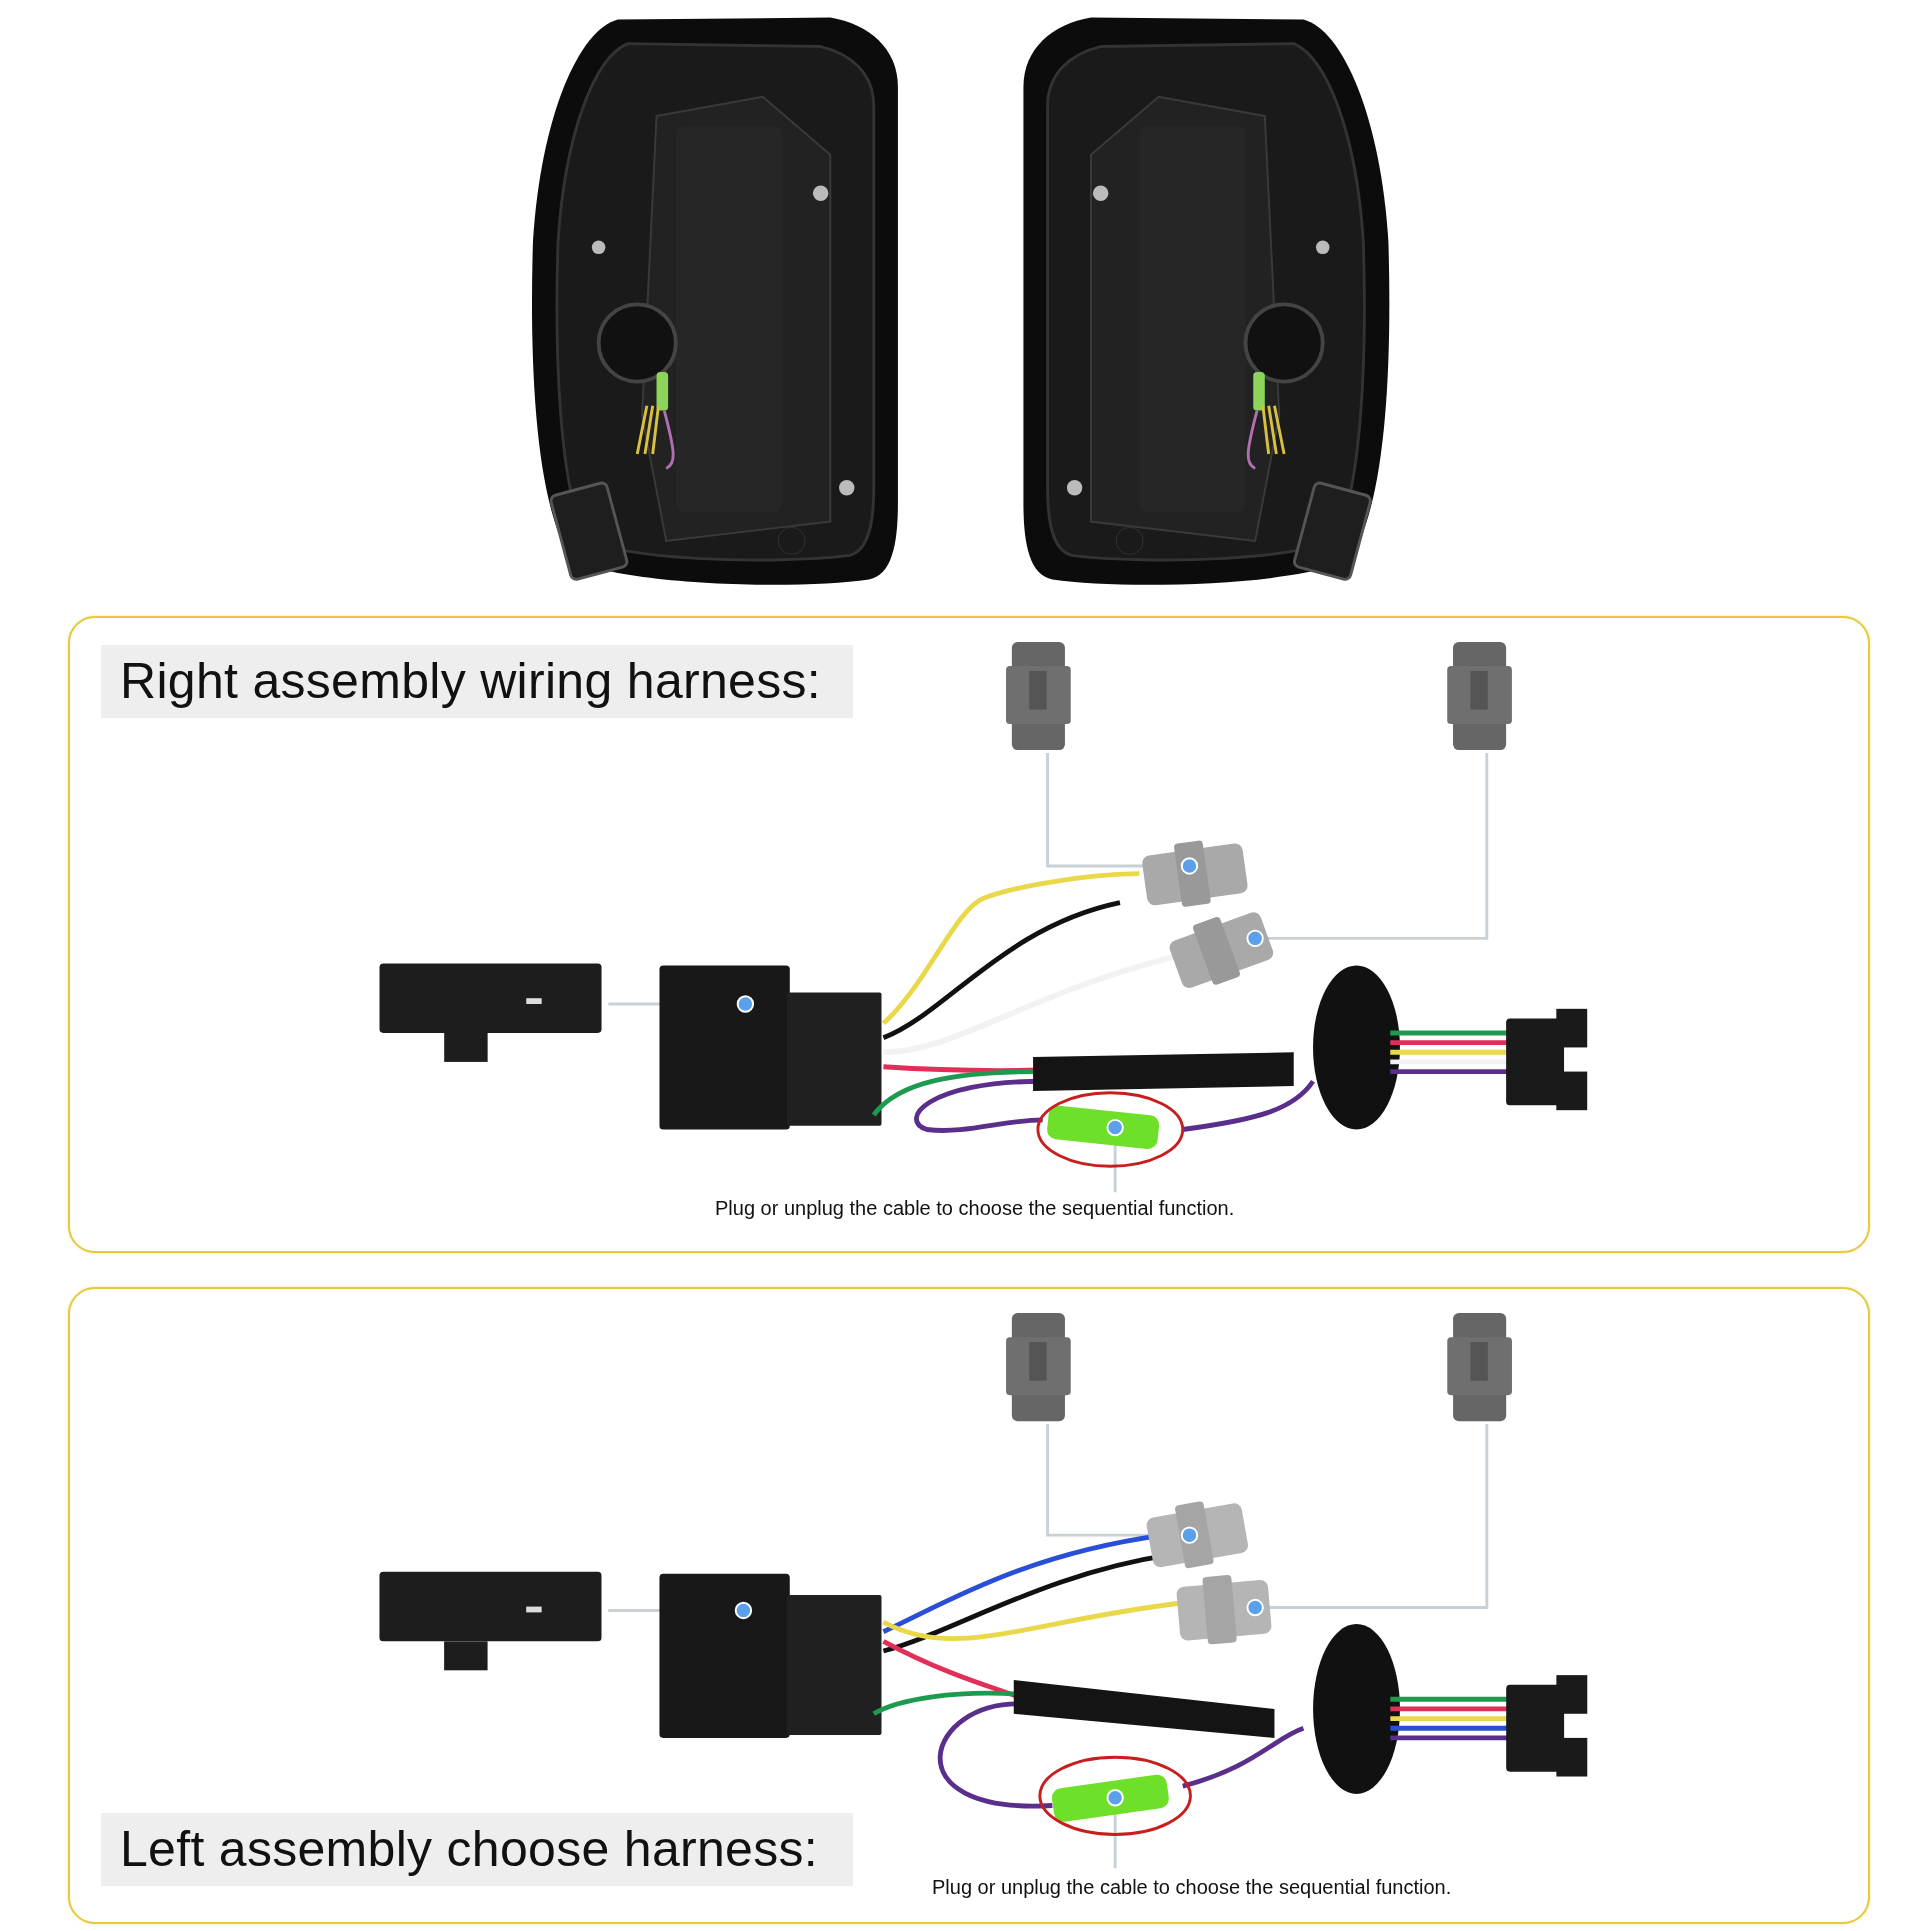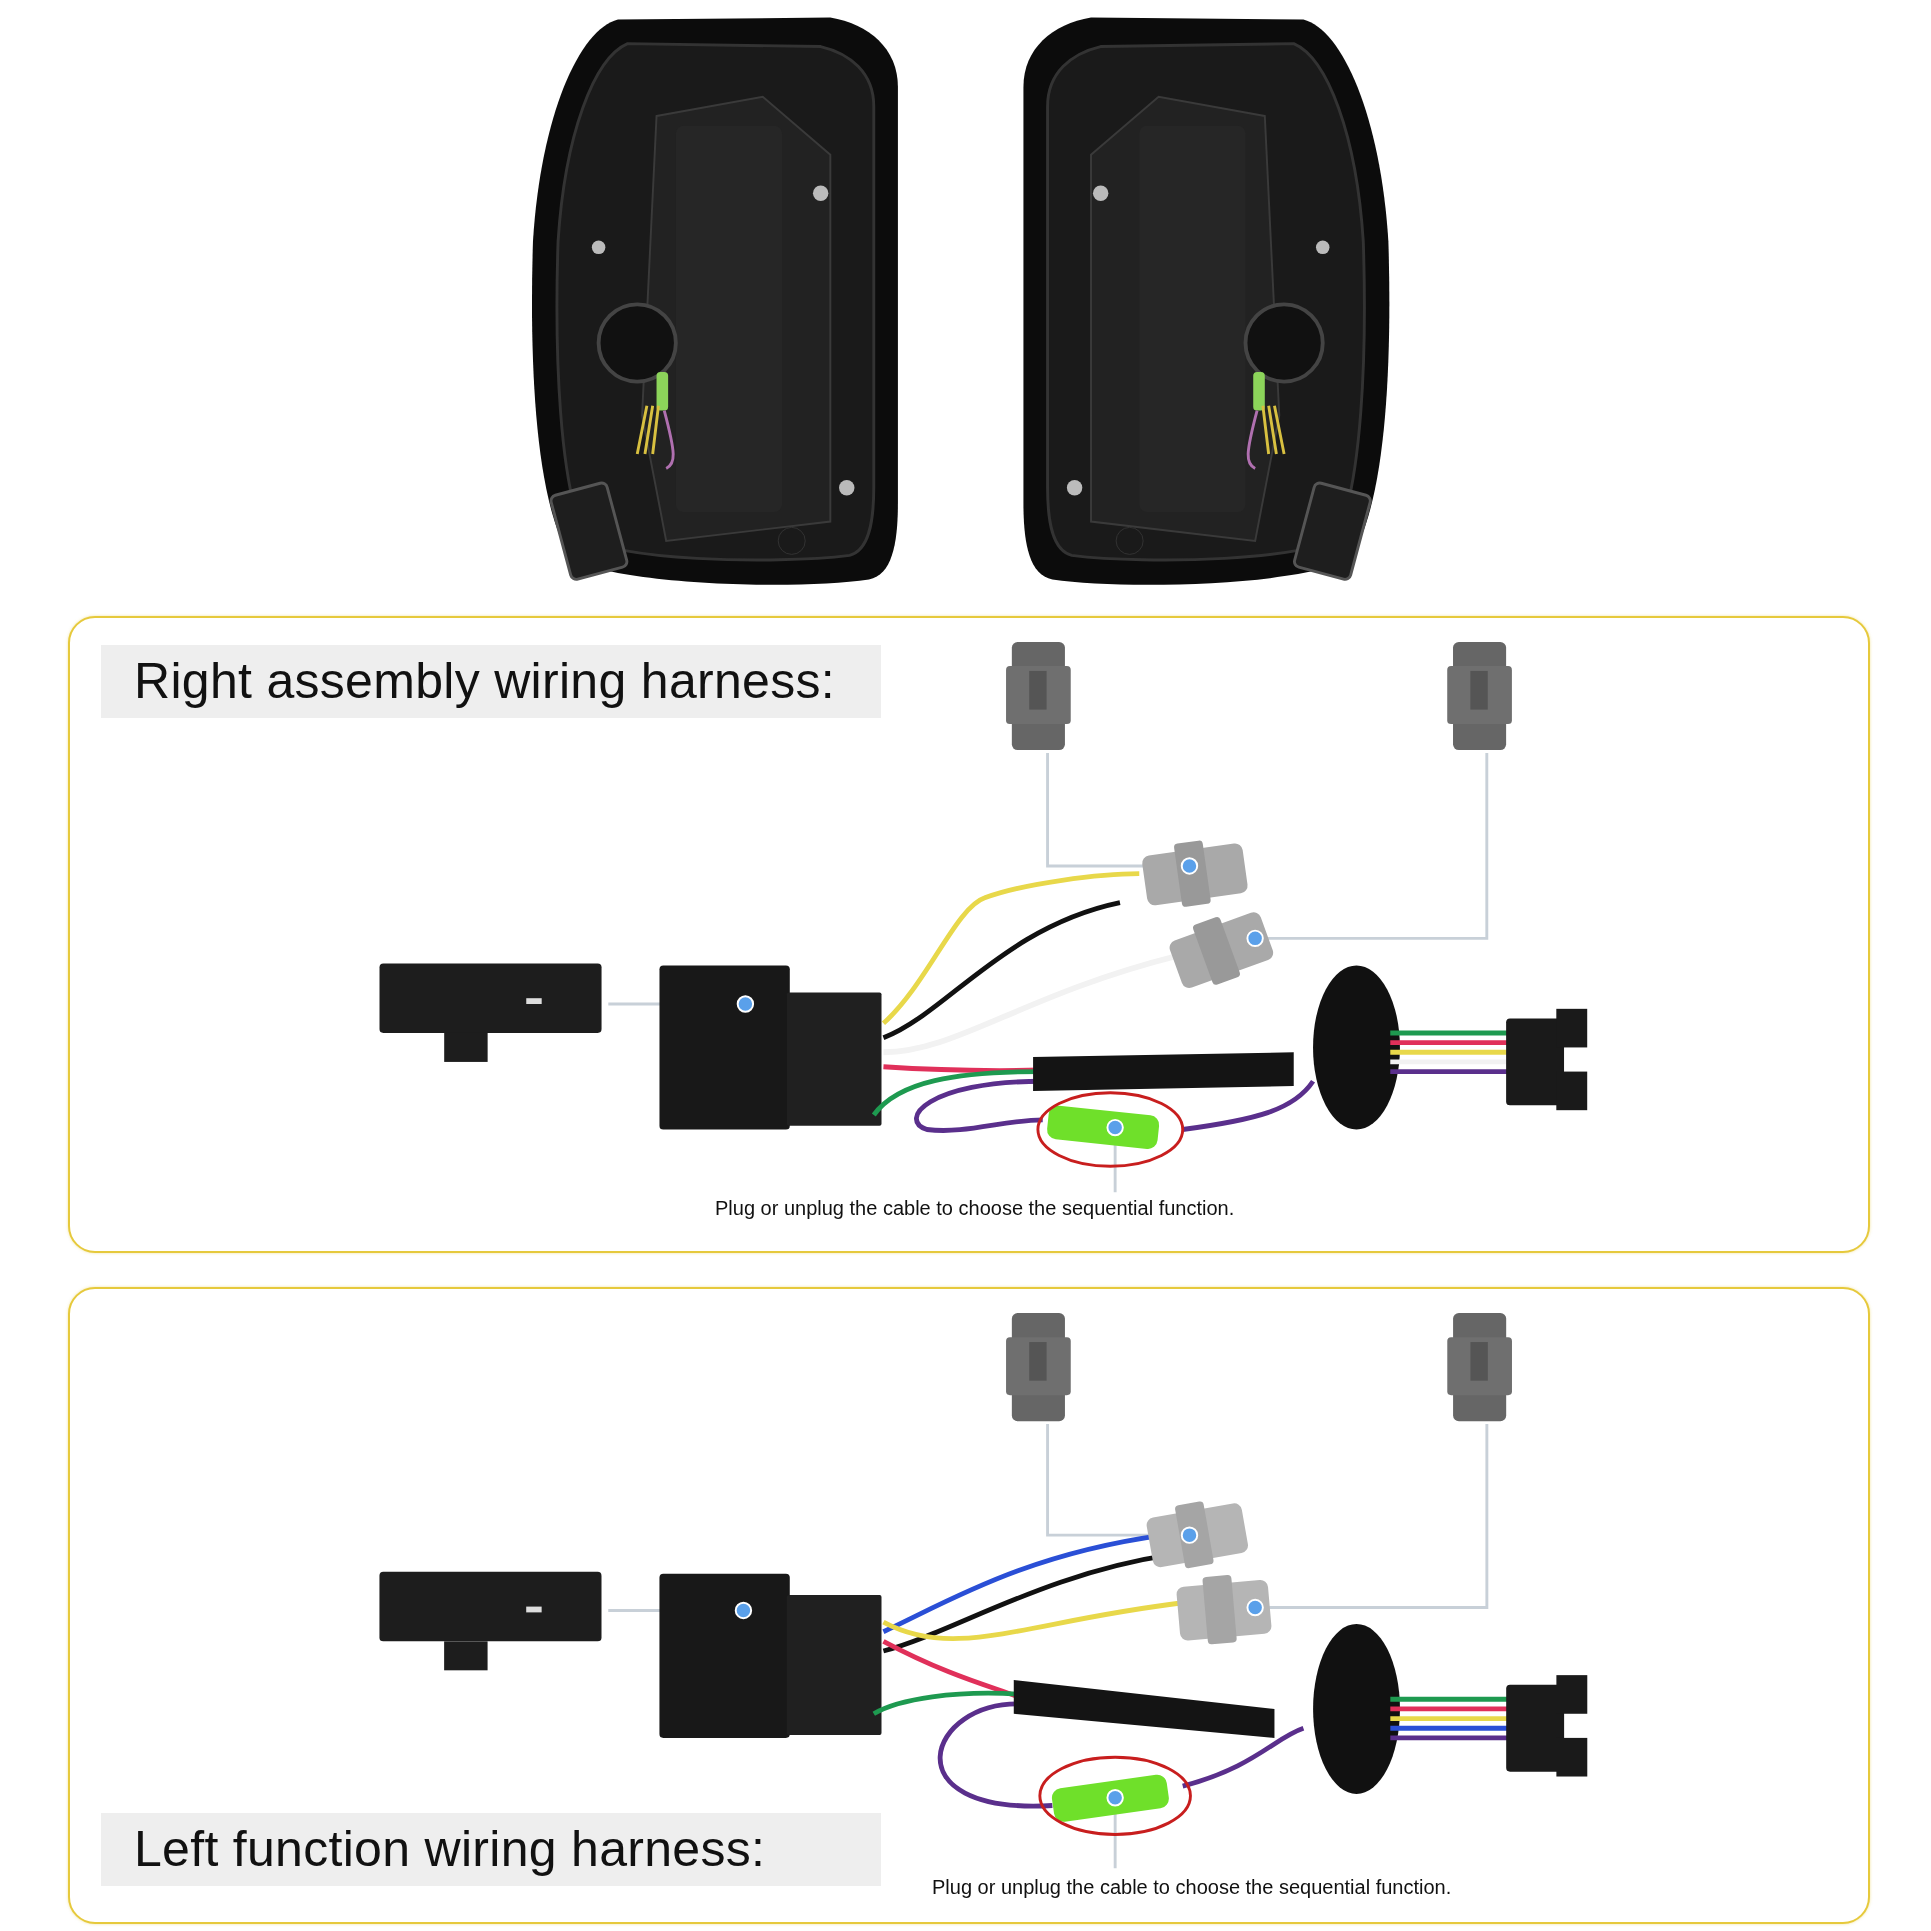--- a/index.html
+++ b/index.html
@@ -1,19 +1,19 @@
 <!DOCTYPE html>
 <html><head>
 <meta charset="utf-8">
 <style>
   html,body{margin:0;padding:0;background:#ffffff;}
   body{width:1931px;height:1931px;position:relative;overflow:hidden;font-family:"Liberation Sans","DejaVu Sans",sans-serif;}
   .photo{position:absolute;}
   .panel{position:absolute;left:68px;width:1802px;border:2.9px solid #e6c93c;border-radius:27px;box-sizing:border-box;background:#fff;box-shadow:0 0 2.9px rgba(230,201,60,.5);}
-  .title-box{position:absolute;background:#eeeeee;color:#111;font-size:50px;line-height:73px;padding:0 33px;letter-spacing:0.3px;}
+  .title-box{position:absolute;background:#eeeeee;color:#111;font-size:50px;line-height:73px;padding:0 19px;letter-spacing:0.3px;}
   .caption{position:absolute;color:#111;font-size:20px;white-space:nowrap;}
   svg{position:absolute;left:0;top:0;}
 </style>
 </head>
 <body>
 
 <svg class="photo" width="1931" height="599" viewBox="0 0 2000 620">
 
   <g>
     <path d="M640,20 C600,30 560,120 552,250 C548,380 555,520 590,575 C620,605 820,612 900,600 C925,595 930,560 930,520 L930,90 C930,50 900,25 860,18 Z" fill="#0c0c0c"></path>
@@ -185,15 +185,15 @@
   <g>
     <rect x="1090" y="1845" width="120" height="35" rx="10" fill="#6fe02a" transform="rotate(-8 1150 1862)"></rect>
     <ellipse cx="1155" cy="1860" rx="78" ry="40" fill="none" stroke="#c81e1e" stroke-width="3"></ellipse>
   </g>
   <circle cx="1232" cy="1590" r="8" fill="#5aa0ea" stroke="#fff" stroke-width="2"></circle>
   <circle cx="1300" cy="1665" r="8" fill="#5aa0ea" stroke="#fff" stroke-width="2"></circle>
   <circle cx="770" cy="1668" r="8" fill="#5aa0ea" stroke="#fff" stroke-width="2"></circle>
   <circle cx="1155" cy="1862" r="8" fill="#5aa0ea" stroke="#fff" stroke-width="2"></circle>
 </svg>
 
-<div class="title-box" style="left:101px;top:1813px;width:714px;">Left function wiring harness:</div>
+<div class="title-box" style="left:101px;top:1813px;width:714px;">Left assembly choose harness:</div>
 <div class="caption" style="left:932px;top:1876px;">Plug or unplug the cable to choose the sequential function.</div>
 
 
 </body></html>

